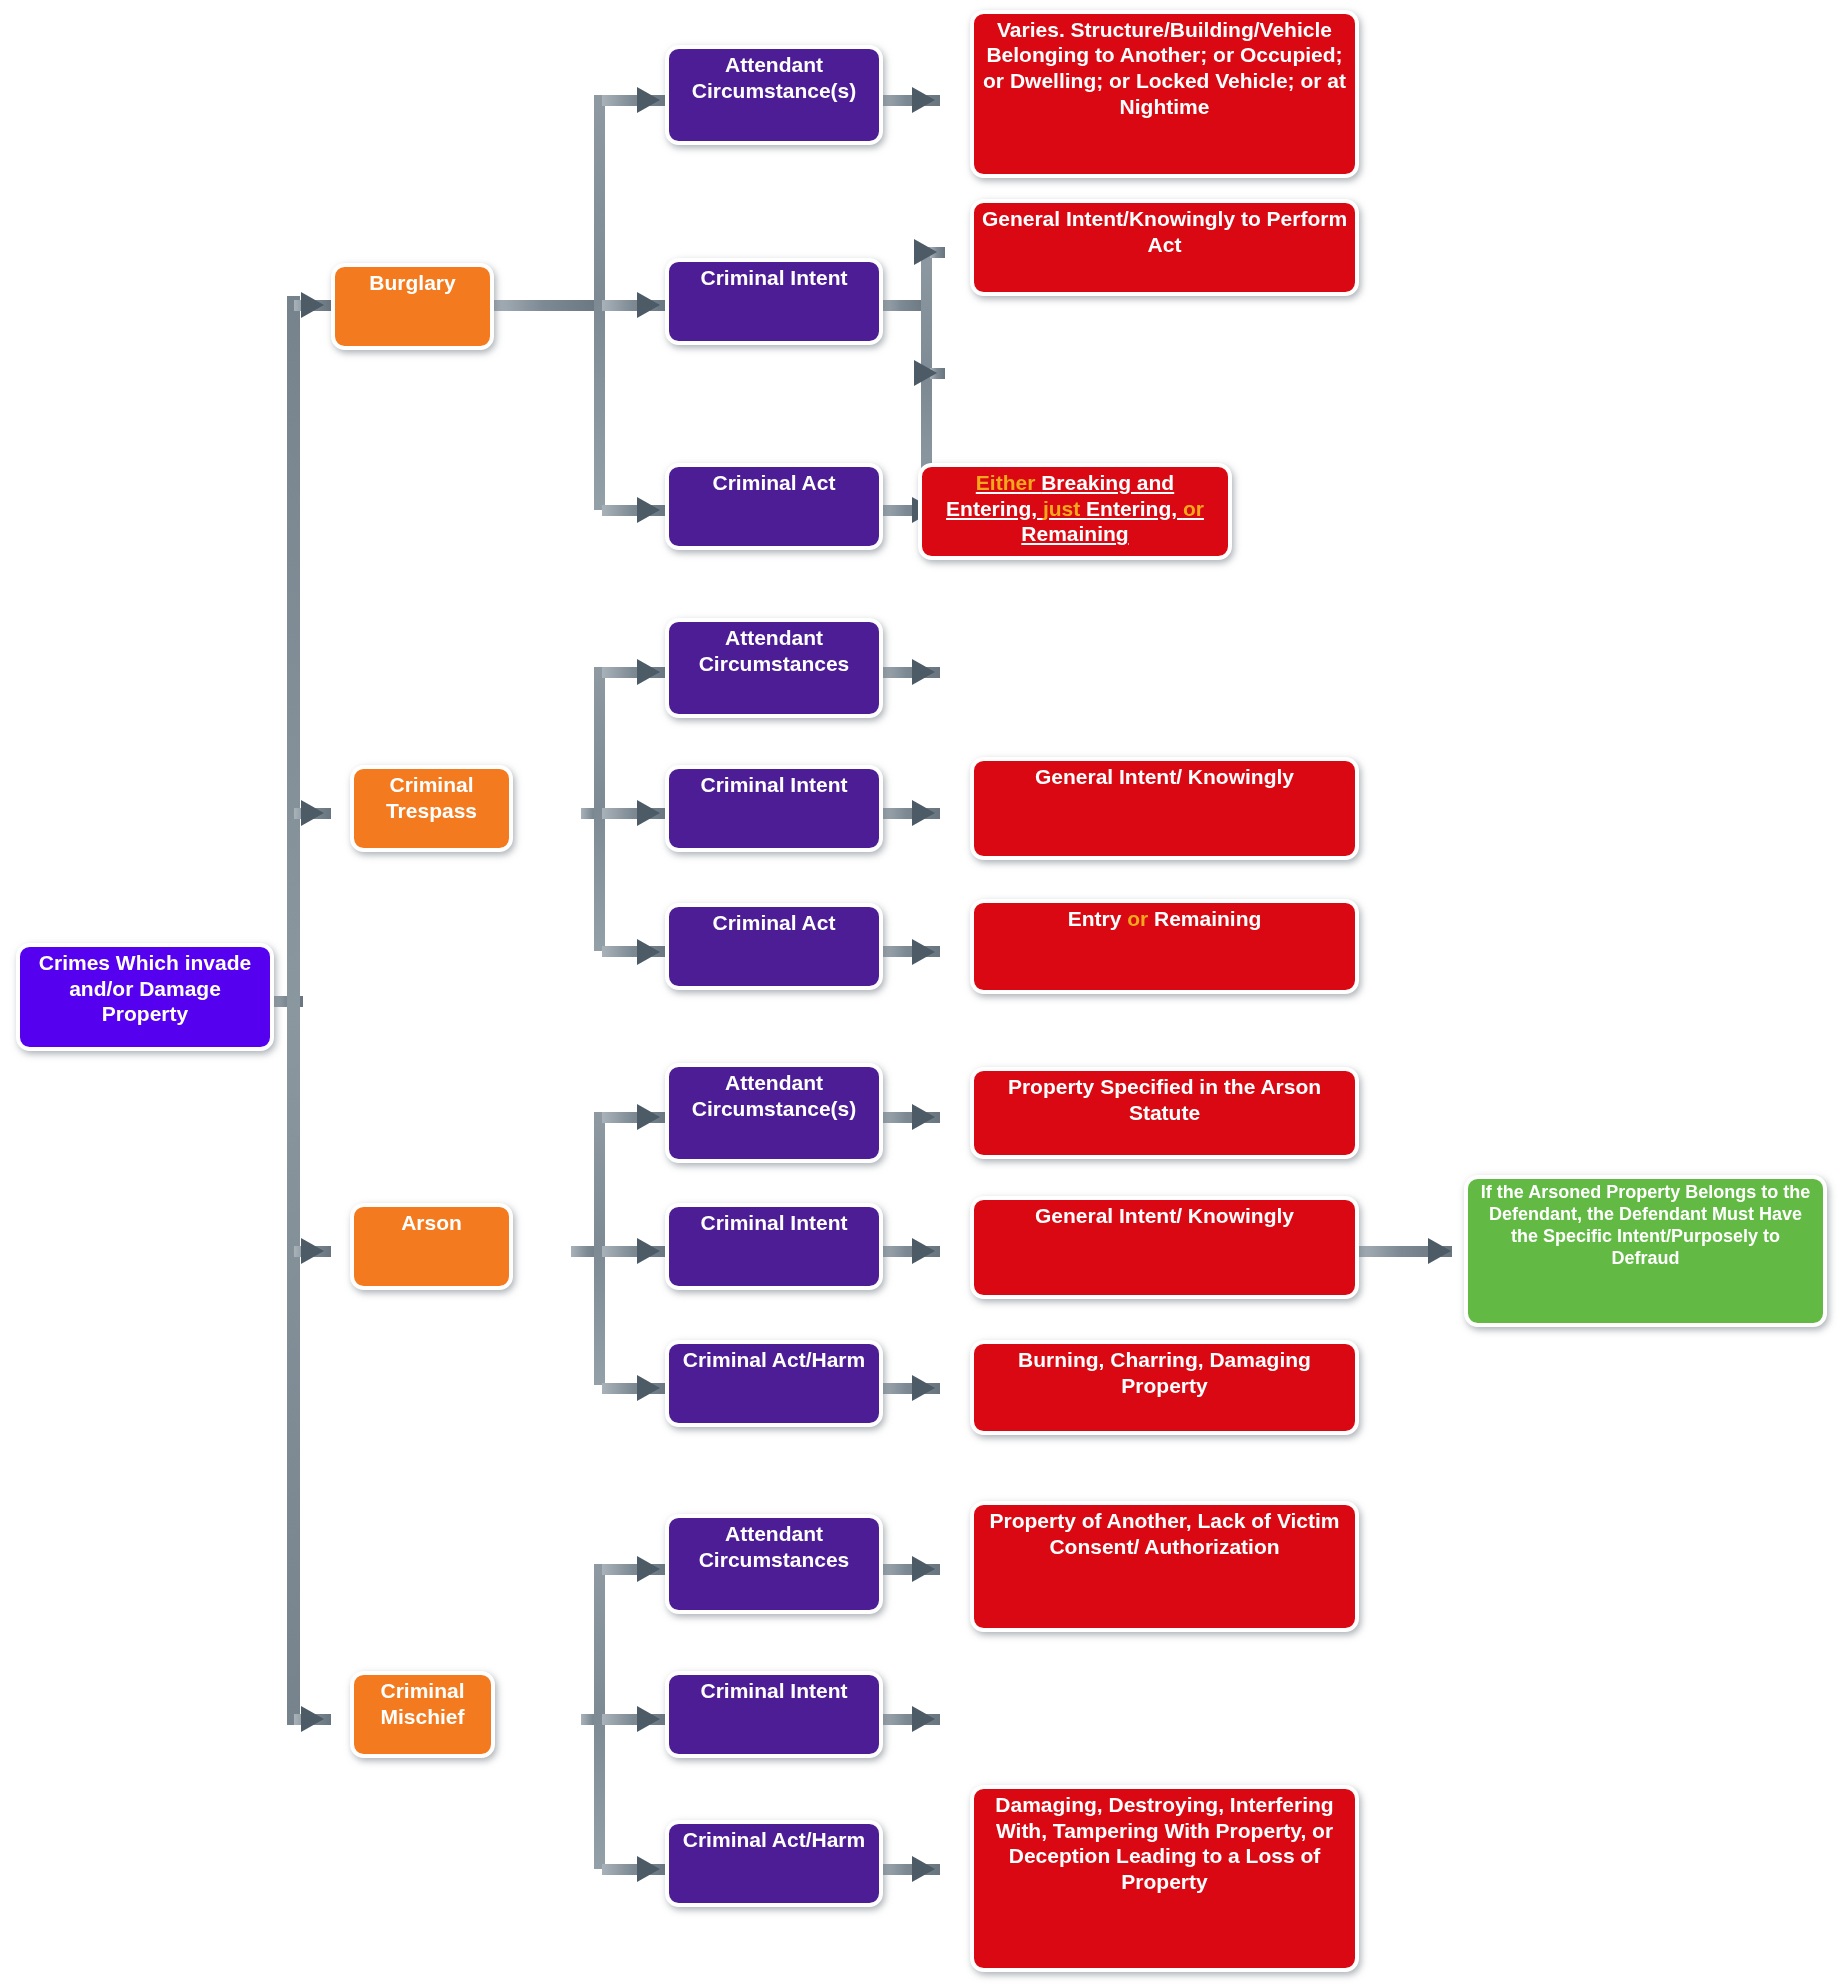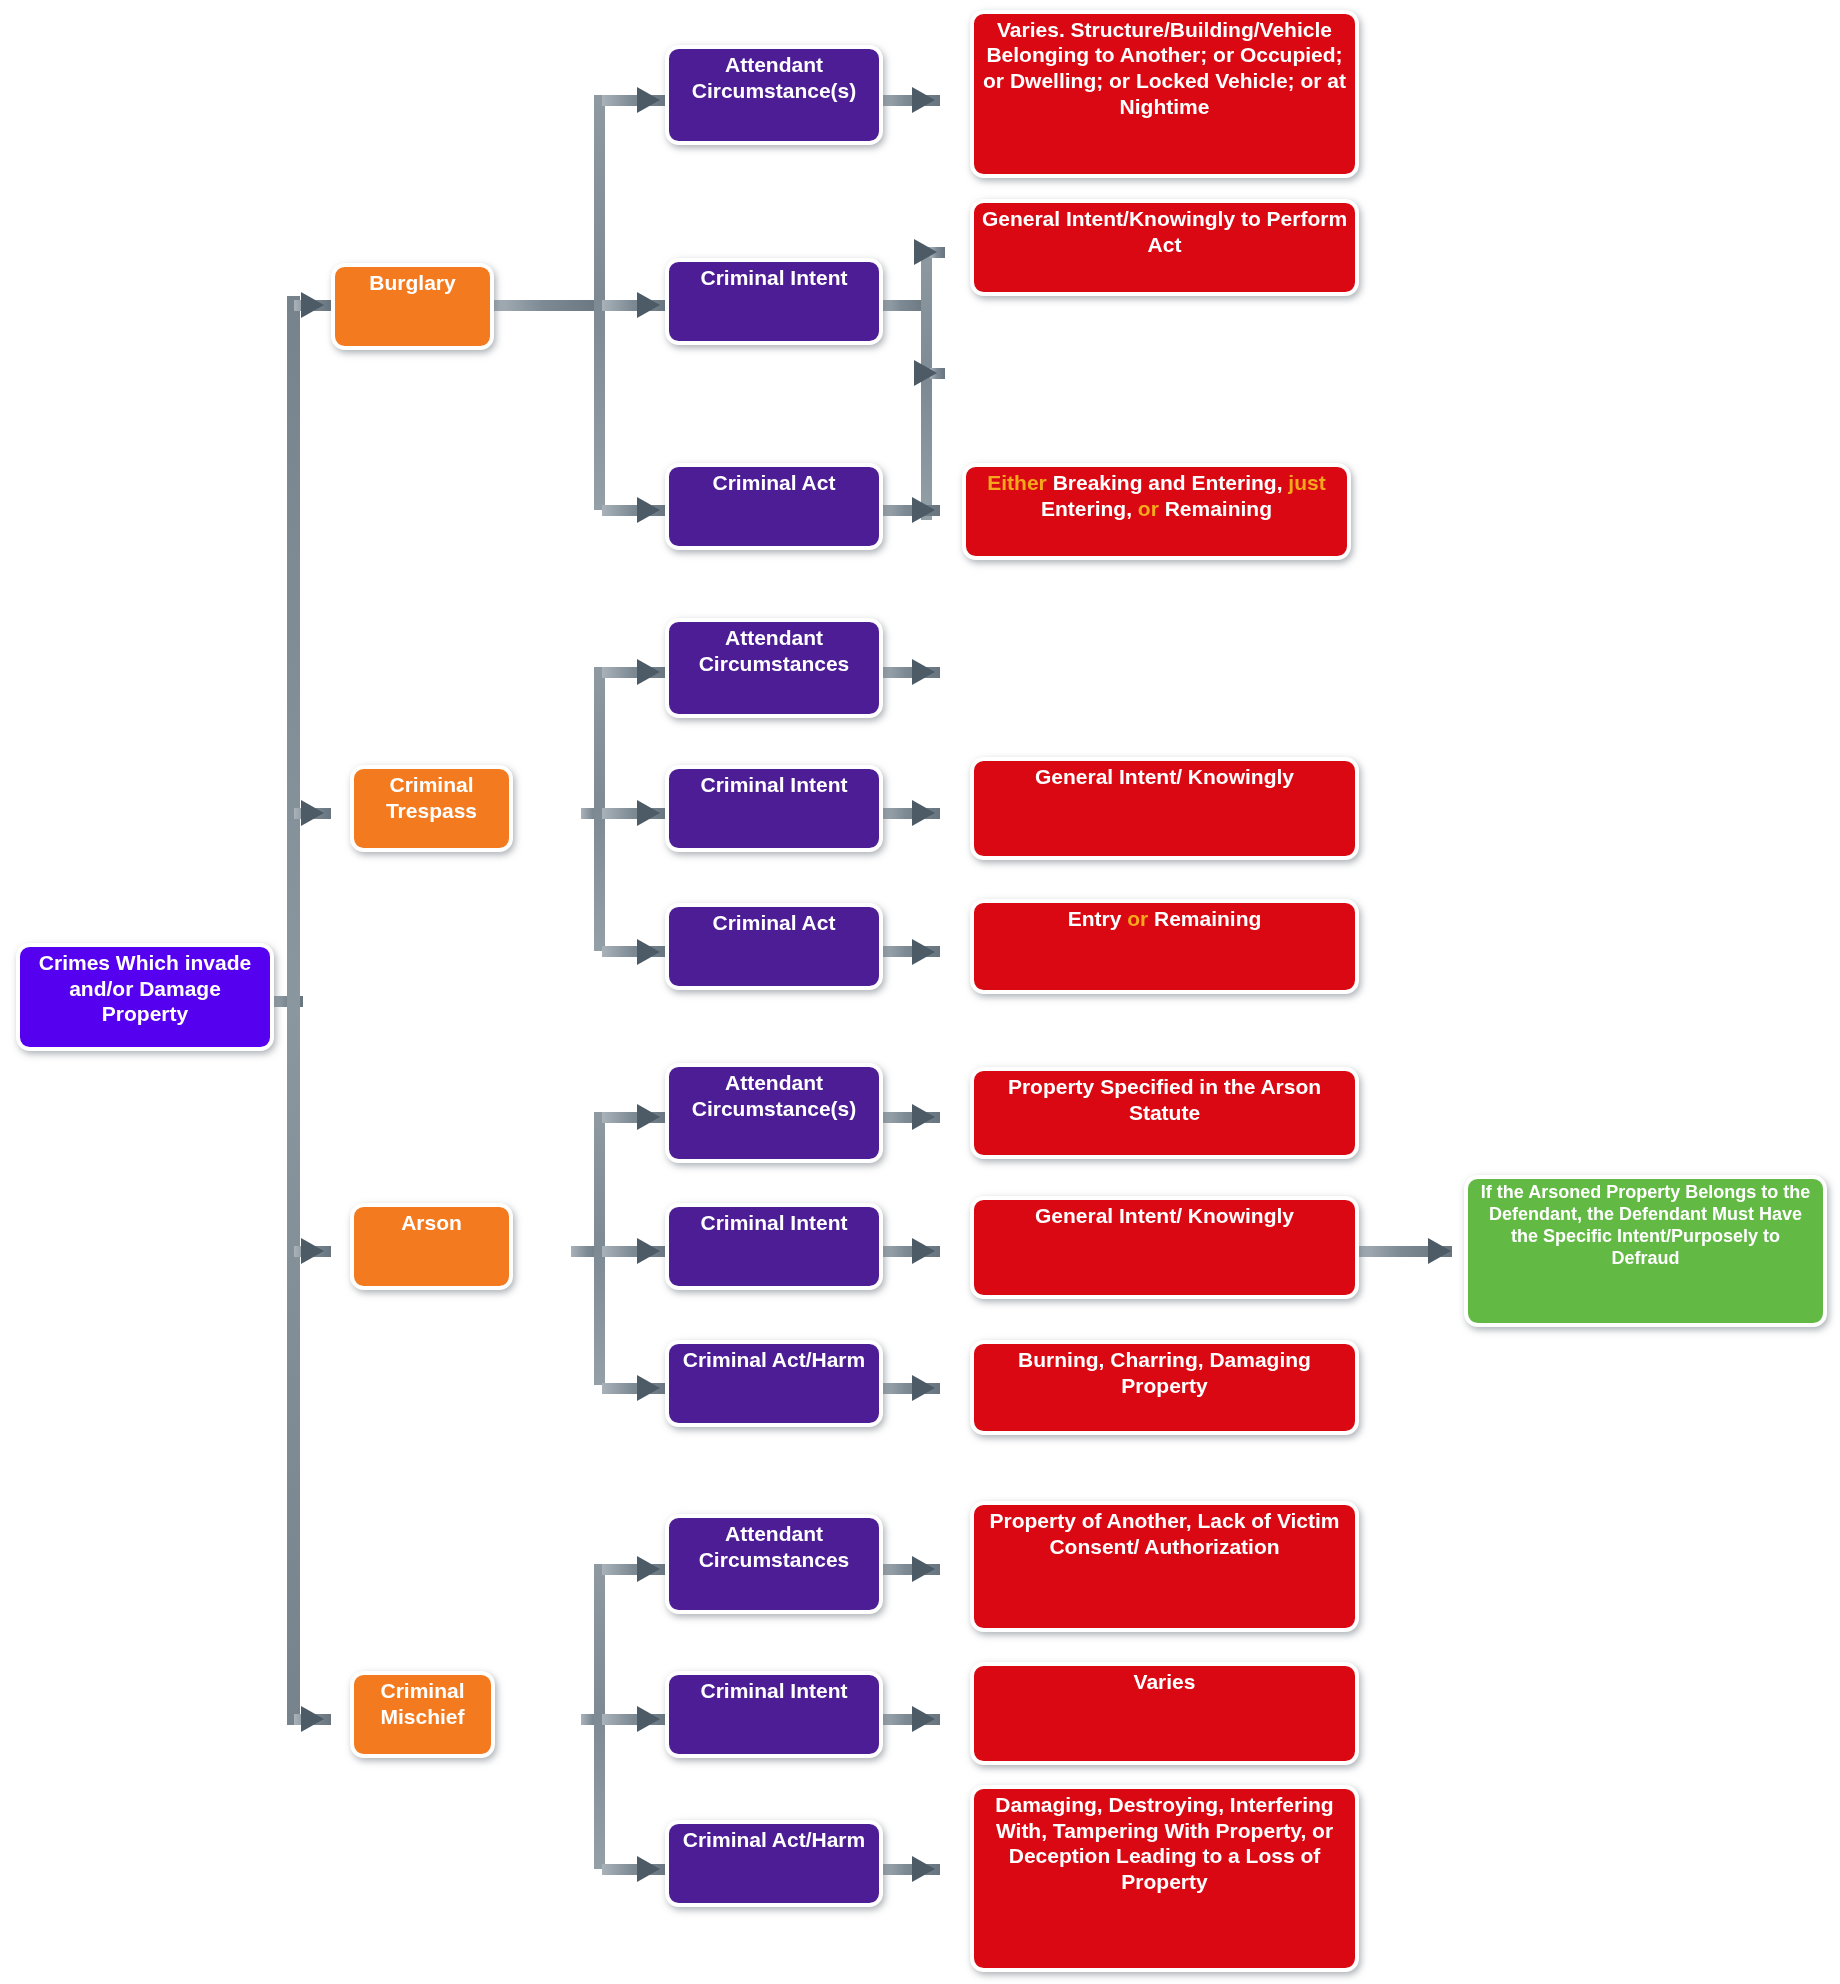--- a/index.html
+++ b/index.html
@@ -197,21 +197,21 @@
   <div class="node n-elem fs-elem" style="left:665px; top:463px; width:218px; height:87px;">
     <span>Criminal Act</span>
   </div>
 
   <div class="node n-detail fs-detail" style="left:970px; top:9.5px; width:389px; height:168px;">
     <span>Varies. Structure/Building/Vehicle Belonging to Another; or Occupied; or Dwelling; or Locked Vehicle; or at Nightime</span>
   </div>
   <div class="node n-detail fs-detail" style="left:970px; top:199px; width:389px; height:97px;">
     <span>General Intent/Knowingly to Perform Act</span>
   </div>
-  <div class="node n-detail fs-detail" style="left:962px; top:463px; width:389px; height:97px;">
+  <div class="node n-detail fs-detail" style="left:918px; top:463px; width:314px; height:97px;text-decoration:underline;">
     <span><span class="hl" style="display: inline;">Either </span><span style="display: inline;">Breaking and Entering, </span><span class="hl" style="display: inline;">just </span><span style="display: inline;">Entering, </span><span class="hl" style="display: inline;">or </span><span style="display: inline;">Remaining</span></span>
   </div>
 
   <div class="node n-crime fs-crime" style="left:350px; top:765px; width:163px; height:87px;">
     <span>Criminal Trespass</span>
   </div>
 
   <div class="node n-elem fs-elem" style="left:665px; top:618px; width:218px; height:100px;">
     <span>Attendant Circumstances</span>
   </div>
@@ -267,21 +267,18 @@
   <div class="node n-elem fs-elem" style="left:665px; top:1671px; width:218px; height:87px;">
     <span>Criminal Intent</span>
   </div>
   <div class="node n-elem fs-elem" style="left:665px; top:1820px; width:218px; height:87px;">
     <span>Criminal Act/Harm</span>
   </div>
 
   <div class="node n-detail fs-detail" style="left:970px; top:1501px; width:389px; height:131px;">
     <span>Property of Another, Lack of Victim Consent/ Authorization</span>
   </div>
-  <div class="node n-detail fs-detail" style="left:970px; top:1662px; width:389px; height:103px;">
-    <span>Varies</span>
-  </div>
   <div class="node n-detail fs-detail" style="left:970px; top:1785px; width:389px; height:187px;">
     <span>Damaging, Destroying, Interfering With, Tampering With Property, or Deception Leading to a Loss of Property</span>
   </div>
 
 </div>
 
 
 </body></html>

